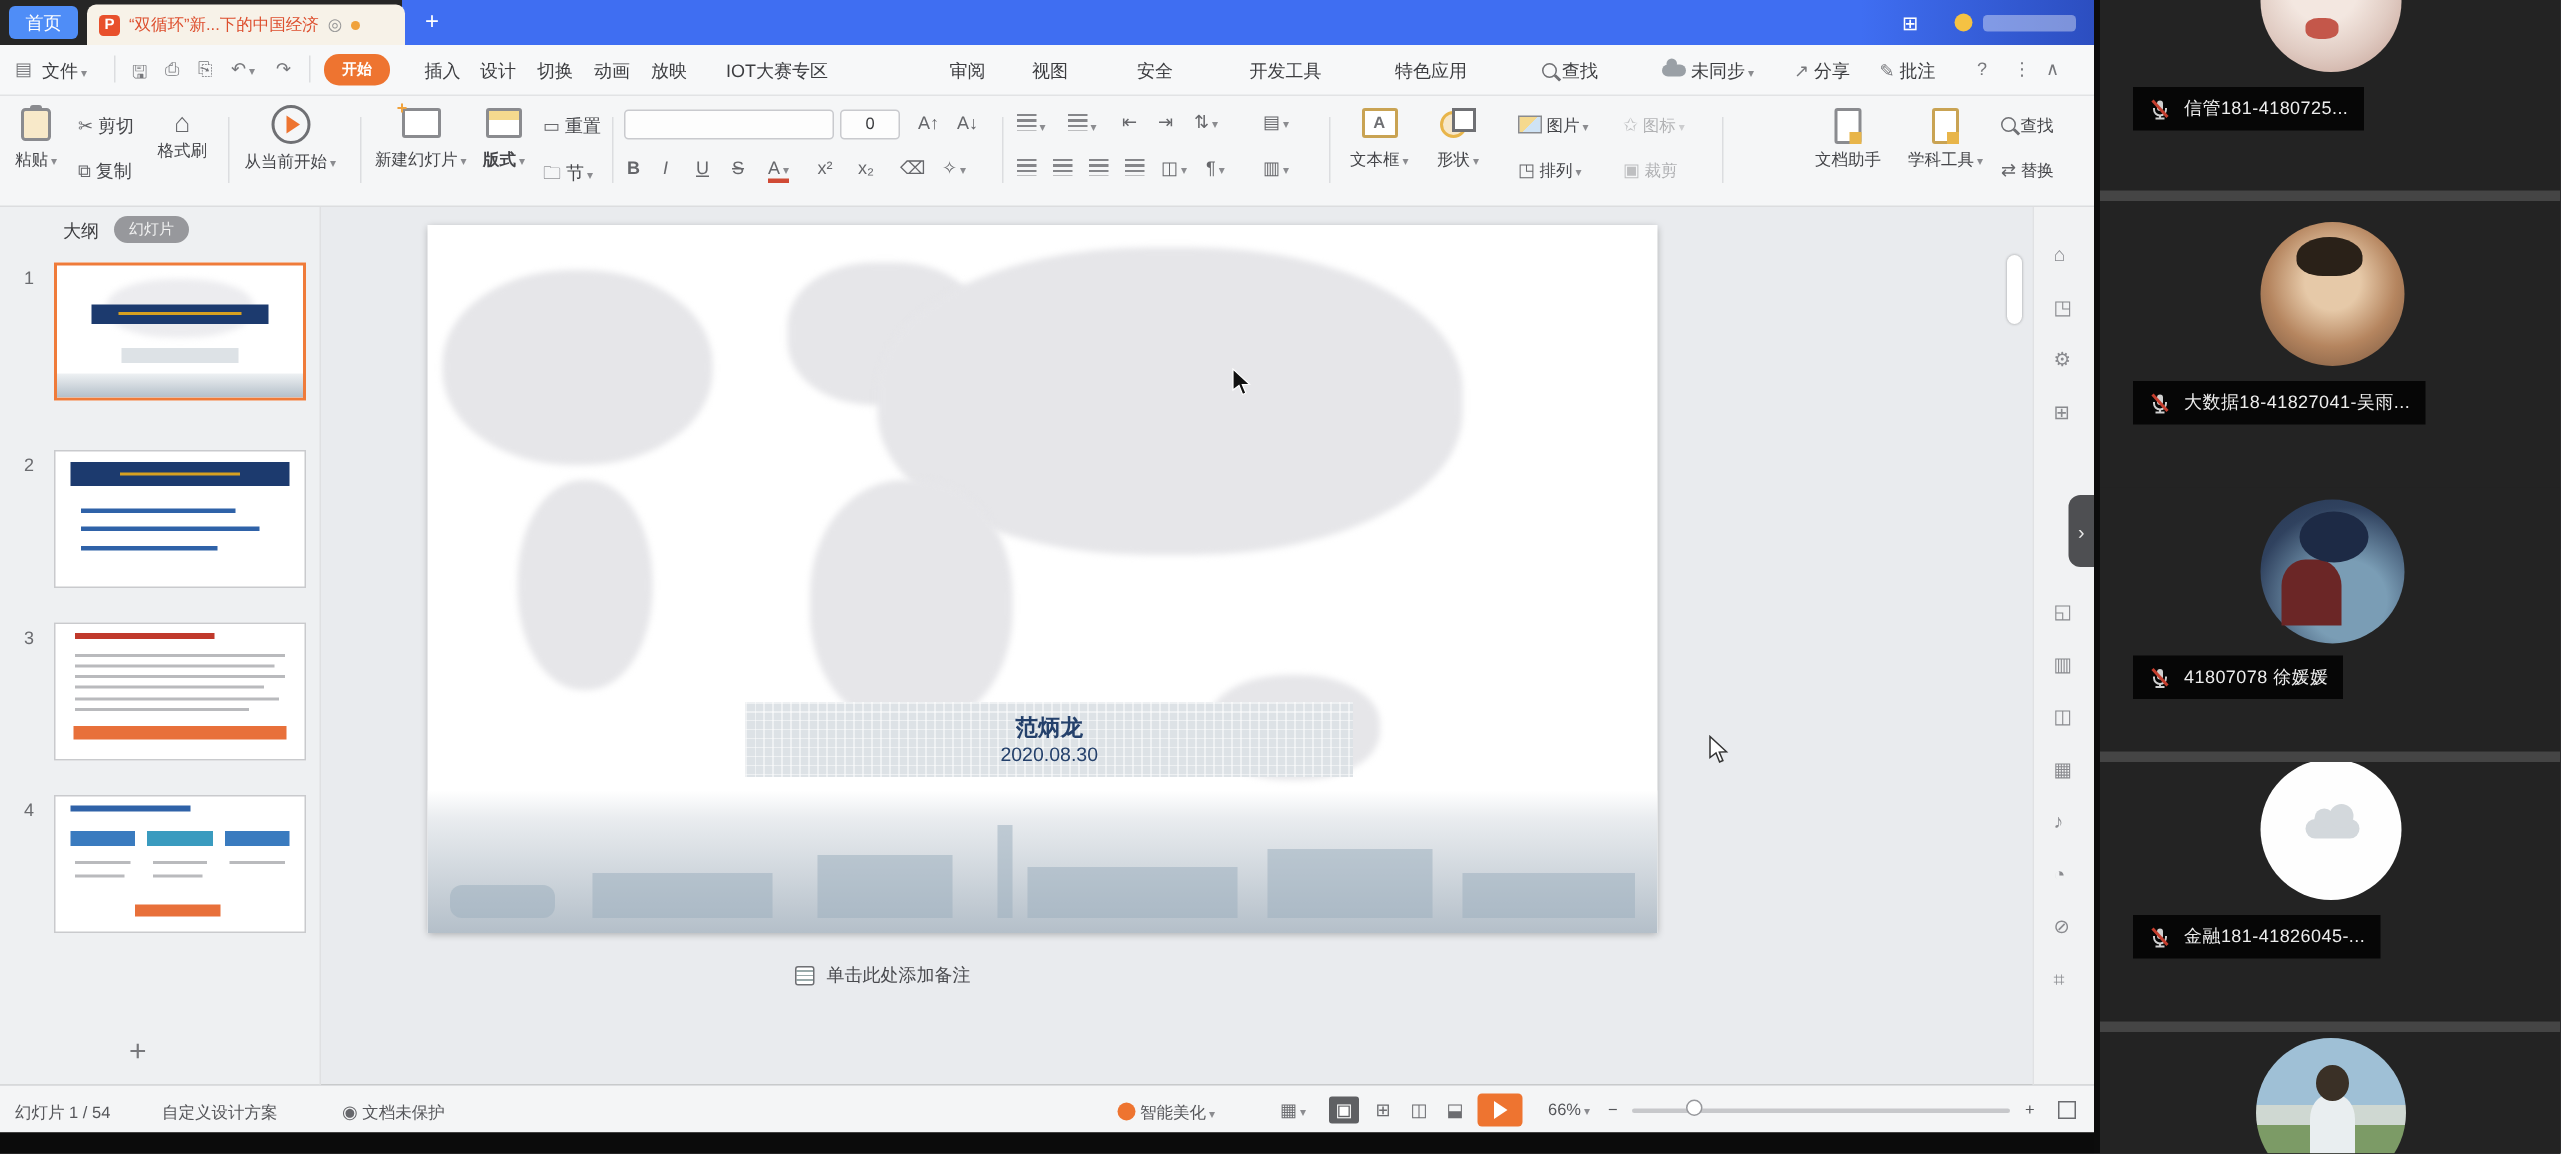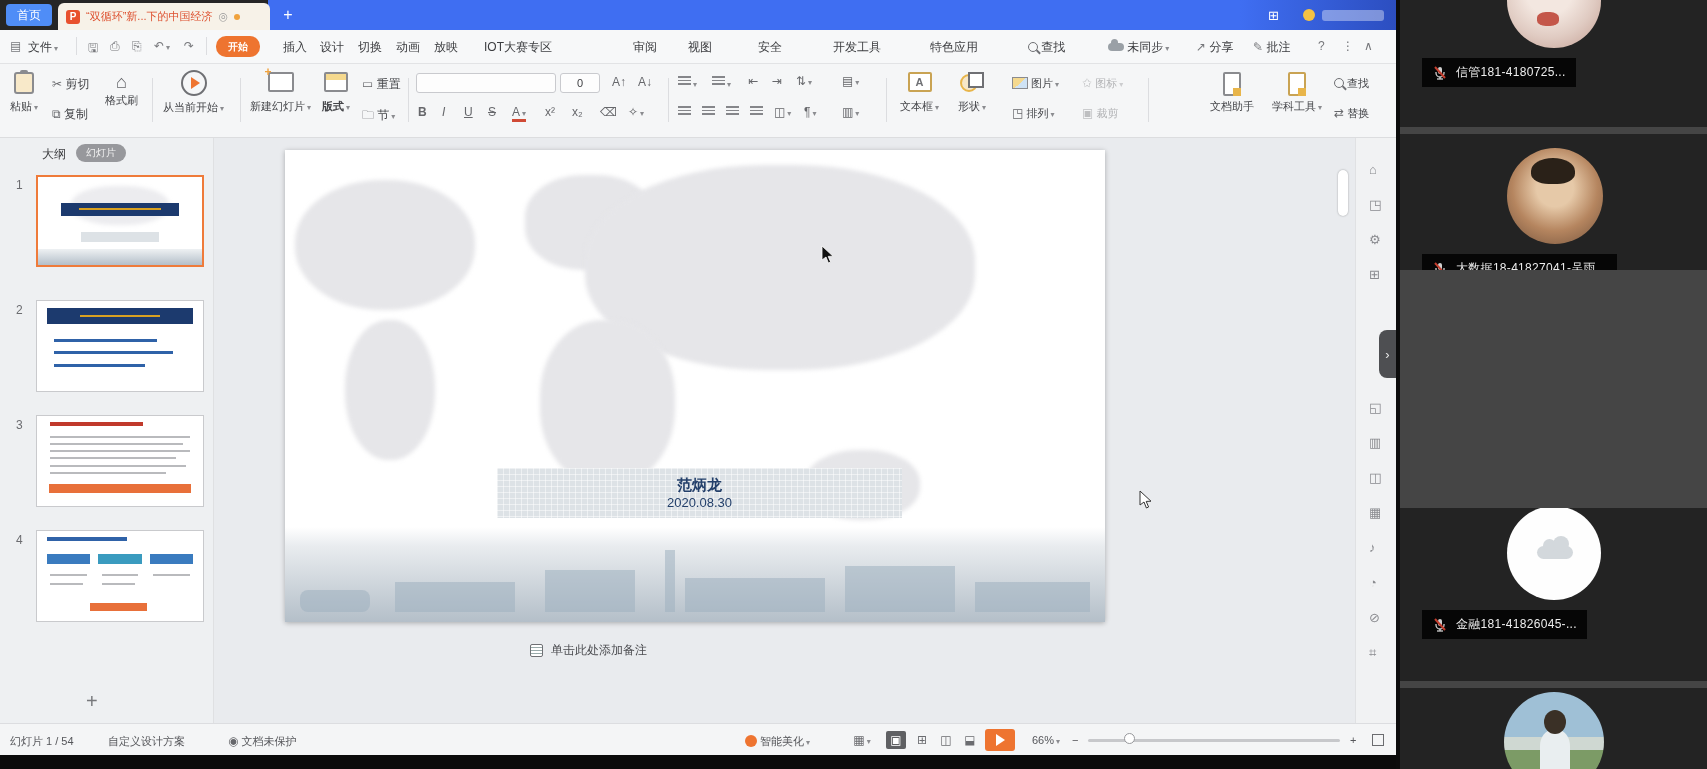--- a/index.html
+++ b/index.html
@@ -410,36 +410,52 @@
           <rect x="6" y="2" width="4" height="7" rx="2" fill="#cfcfcf"></rect>
           <path d="M4 7v1a4 4 0 0 0 8 0V7" stroke="#cfcfcf" stroke-width="1.3" fill="none"></path>
           <line x1="8" y1="12" x2="8" y2="14" stroke="#cfcfcf" stroke-width="1.3"></line>
           <line x1="5" y1="14" x2="11" y2="14" stroke="#cfcfcf" stroke-width="1.3"></line>
           <line x1="3" y1="2" x2="13" y2="13" stroke="#c43e2e" stroke-width="2"></line>
         </svg>
         <span>信管181-4180725...</span>
       </div>
     </div>
 
-    <div class="tile" style="top:134px;height:136px;">
+    <div class="tile" style="top:134px;height:232px;">
       <div class="avatar" style="top:14px;width:96px;height:96px;background:radial-gradient(circle at 50% 42%,#e6c9a8 0 25%,#b5855f 58%,#6e4f3a 100%);">
         <div class="abs" style="left:24px;top:10px;width:44px;height:26px;background:#2a2118;border-radius:50% 50% 40% 40%;"></div>
       </div>
       <div class="plabel" style="top:120px;">
         <svg width="16" height="16" viewBox="0 0 16 16">
           <rect x="6" y="2" width="4" height="7" rx="2" fill="#cfcfcf"></rect>
           <path d="M4 7v1a4 4 0 0 0 8 0V7" stroke="#cfcfcf" stroke-width="1.3" fill="none"></path>
           <line x1="8" y1="12" x2="8" y2="14" stroke="#cfcfcf" stroke-width="1.3"></line>
           <line x1="5" y1="14" x2="11" y2="14" stroke="#cfcfcf" stroke-width="1.3"></line>
           <line x1="3" y1="2" x2="13" y2="13" stroke="#c43e2e" stroke-width="2"></line>
         </svg>
         <span>大数据18-41827041-吴雨...</span>
       </div>
     </div>
 
+    <div class="tile" style="top:325px;height:176px;">
+      <div class="avatar" style="top:8px;width:96px;height:96px;background:radial-gradient(circle at 60% 70%,#7a9db5 0 30%,#30425f 70%,#24344f 100%);">
+        <div class="abs" style="left:14px;top:40px;width:40px;height:44px;background:#6b2626;border-radius:40% 40% 0 0;"></div>
+        <div class="abs" style="left:26px;top:8px;width:46px;height:34px;background:#1d2a45;border-radius:50%;"></div>
+      </div>
+      <div class="plabel" style="top:112px;">
+        <svg width="16" height="16" viewBox="0 0 16 16">
+          <rect x="6" y="2" width="4" height="7" rx="2" fill="#cfcfcf"></rect>
+          <path d="M4 7v1a4 4 0 0 0 8 0V7" stroke="#cfcfcf" stroke-width="1.3" fill="none"></path>
+          <line x1="8" y1="12" x2="8" y2="14" stroke="#cfcfcf" stroke-width="1.3"></line>
+          <line x1="5" y1="14" x2="11" y2="14" stroke="#cfcfcf" stroke-width="1.3"></line>
+          <line x1="3" y1="2" x2="13" y2="13" stroke="#c43e2e" stroke-width="2"></line>
+        </svg>
+        <span>41807078 徐媛媛</span>
+      </div>
+    </div>
 
     <div class="tile" style="top:508px;height:173px;">
       <div class="avatar" style="top:-2px;width:94px;height:94px;background:#fefefe;">
         <div class="cloudav"></div>
       </div>
       <div class="plabel" style="top:102px;">
         <svg width="16" height="16" viewBox="0 0 16 16">
           <rect x="6" y="2" width="4" height="7" rx="2" fill="#cfcfcf"></rect>
           <path d="M4 7v1a4 4 0 0 0 8 0V7" stroke="#cfcfcf" stroke-width="1.3" fill="none"></path>
           <line x1="8" y1="12" x2="8" y2="14" stroke="#cfcfcf" stroke-width="1.3"></line>

